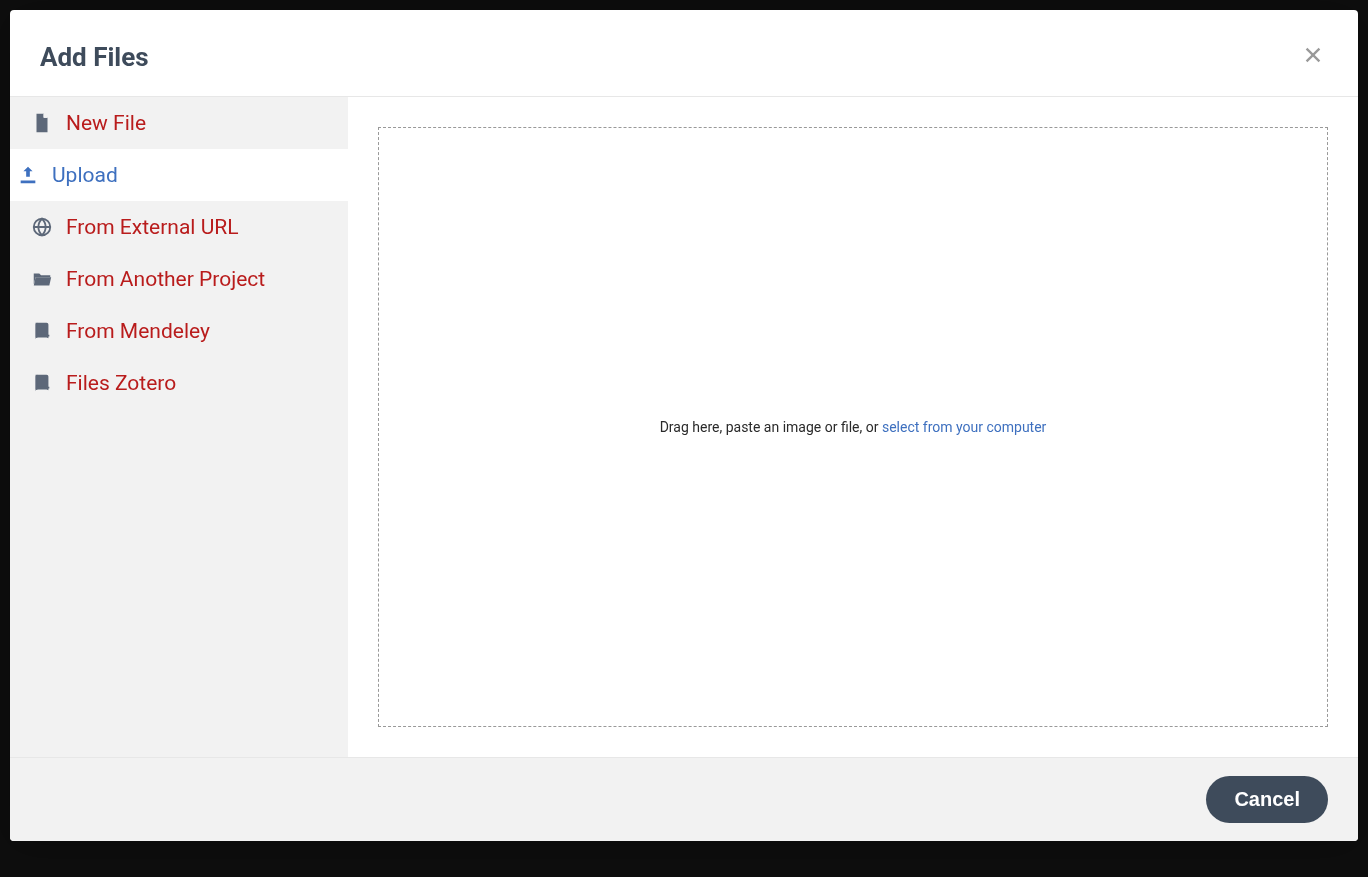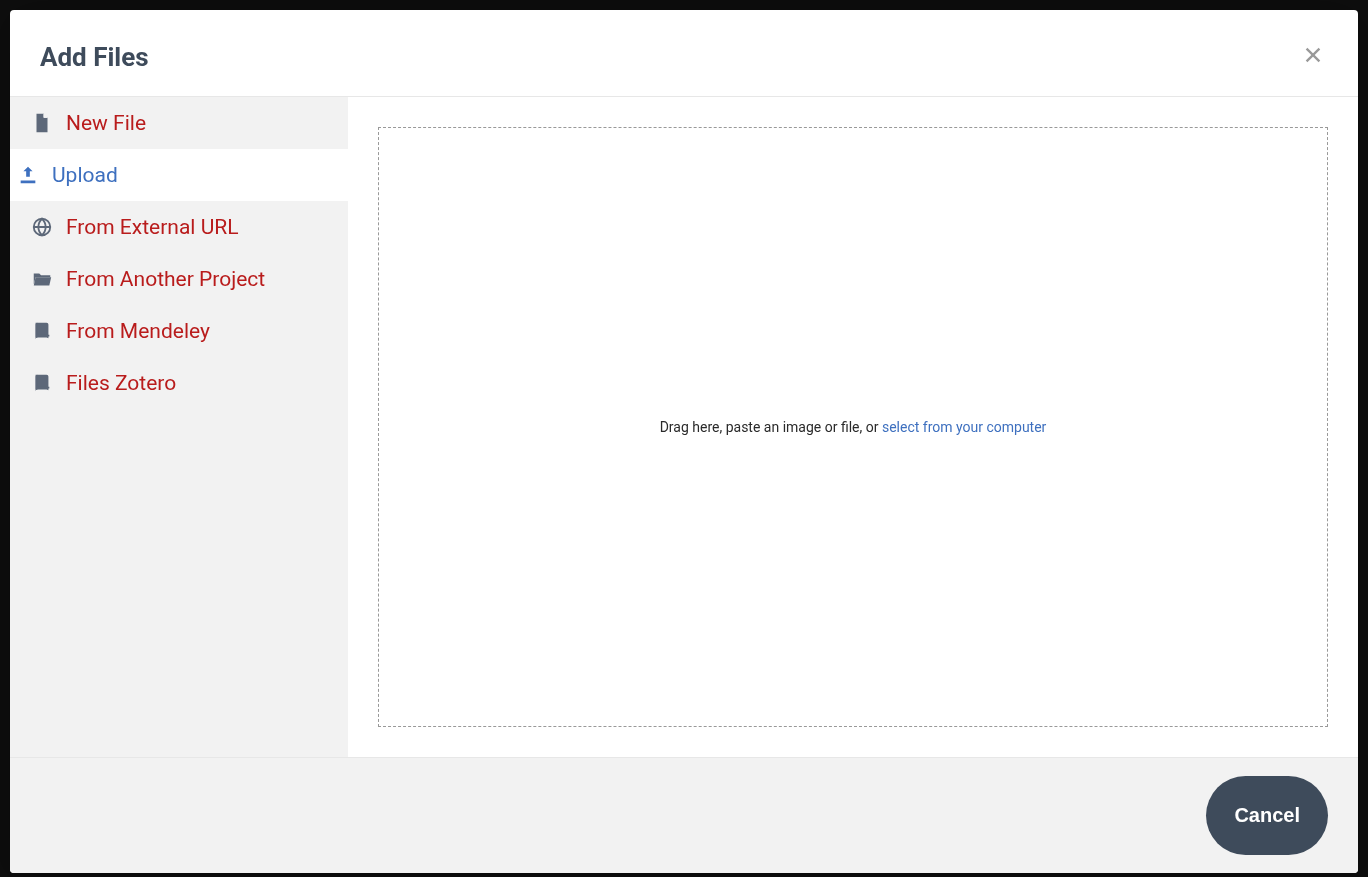--- a/index.html
+++ b/index.html
@@ -111,21 +111,21 @@
       padding: 18px 30px;
       display: flex;
       justify-content: flex-end;
     }
     .btn-cancel {
       background: #3e4b5b;
       color: #fff;
       border: none;
       font-size: 20px;
       font-weight: 600;
-      padding: 28px 28px;
+      padding: 12px 28px;
       border-radius: 999px;
       cursor: pointer;
     }
     svg { width: 22px; height: 22px; }
   </style>
 </head>
 <body>
 
 <div class="bg-dim"></div>
 

